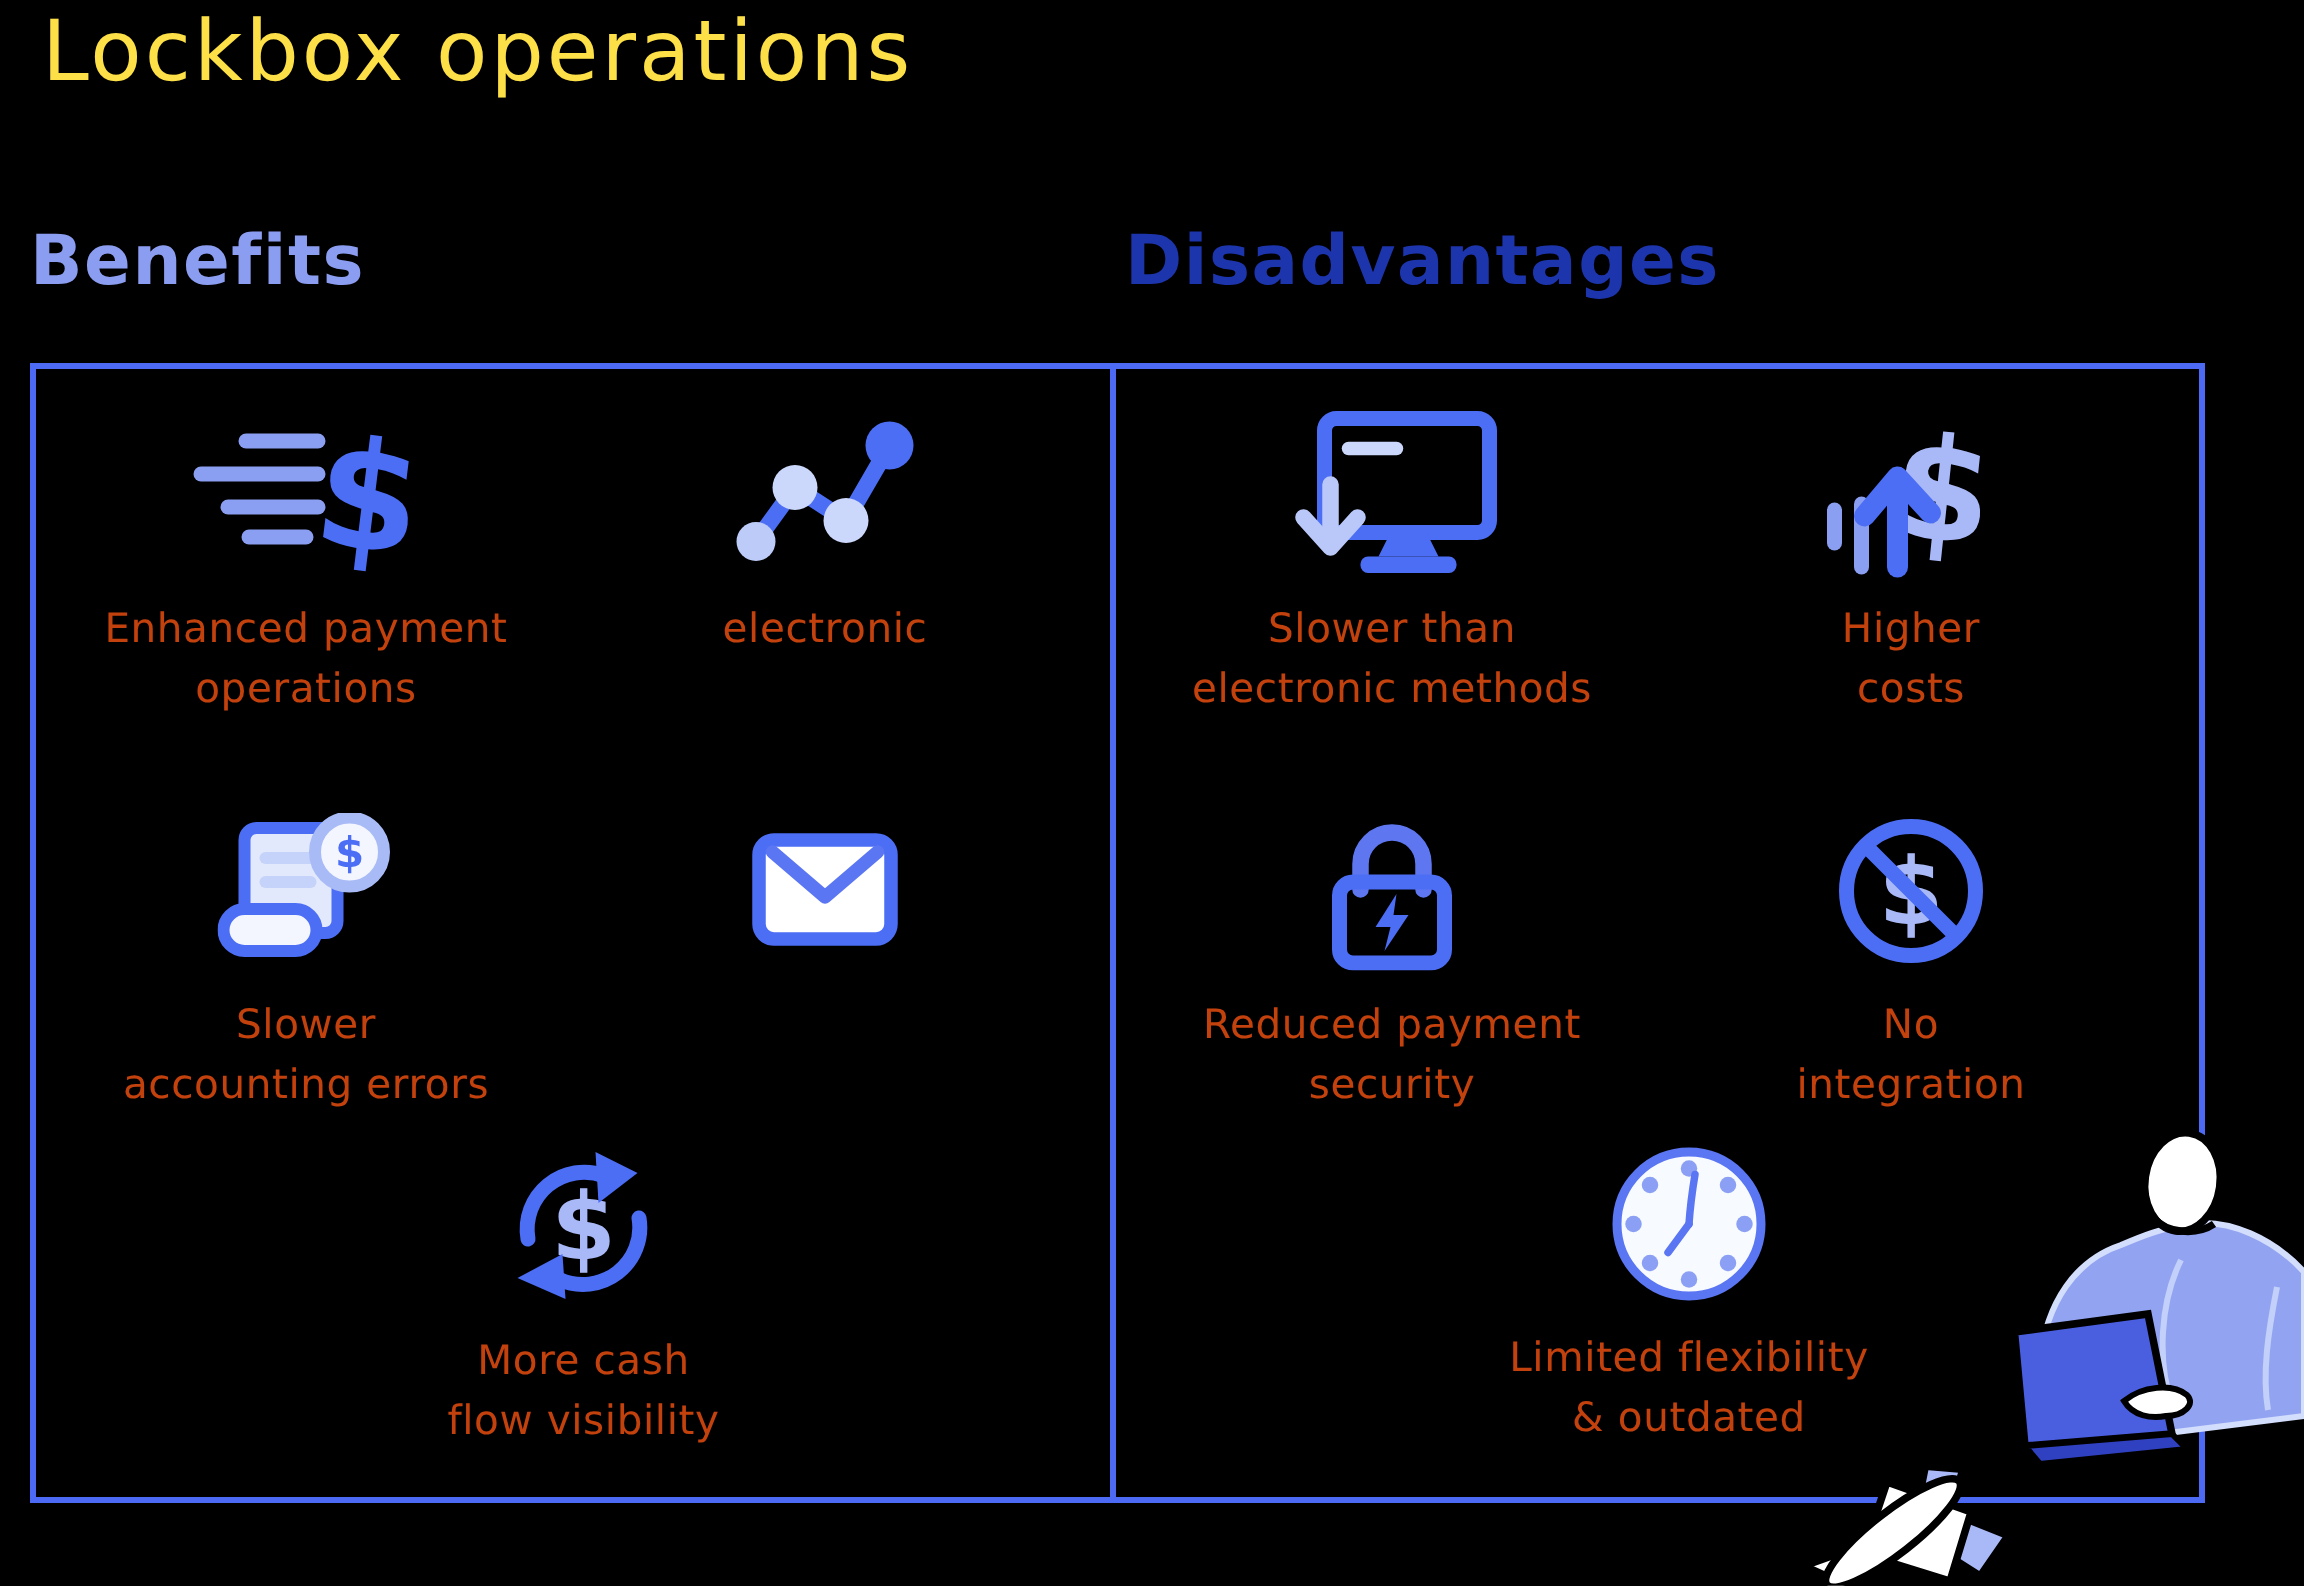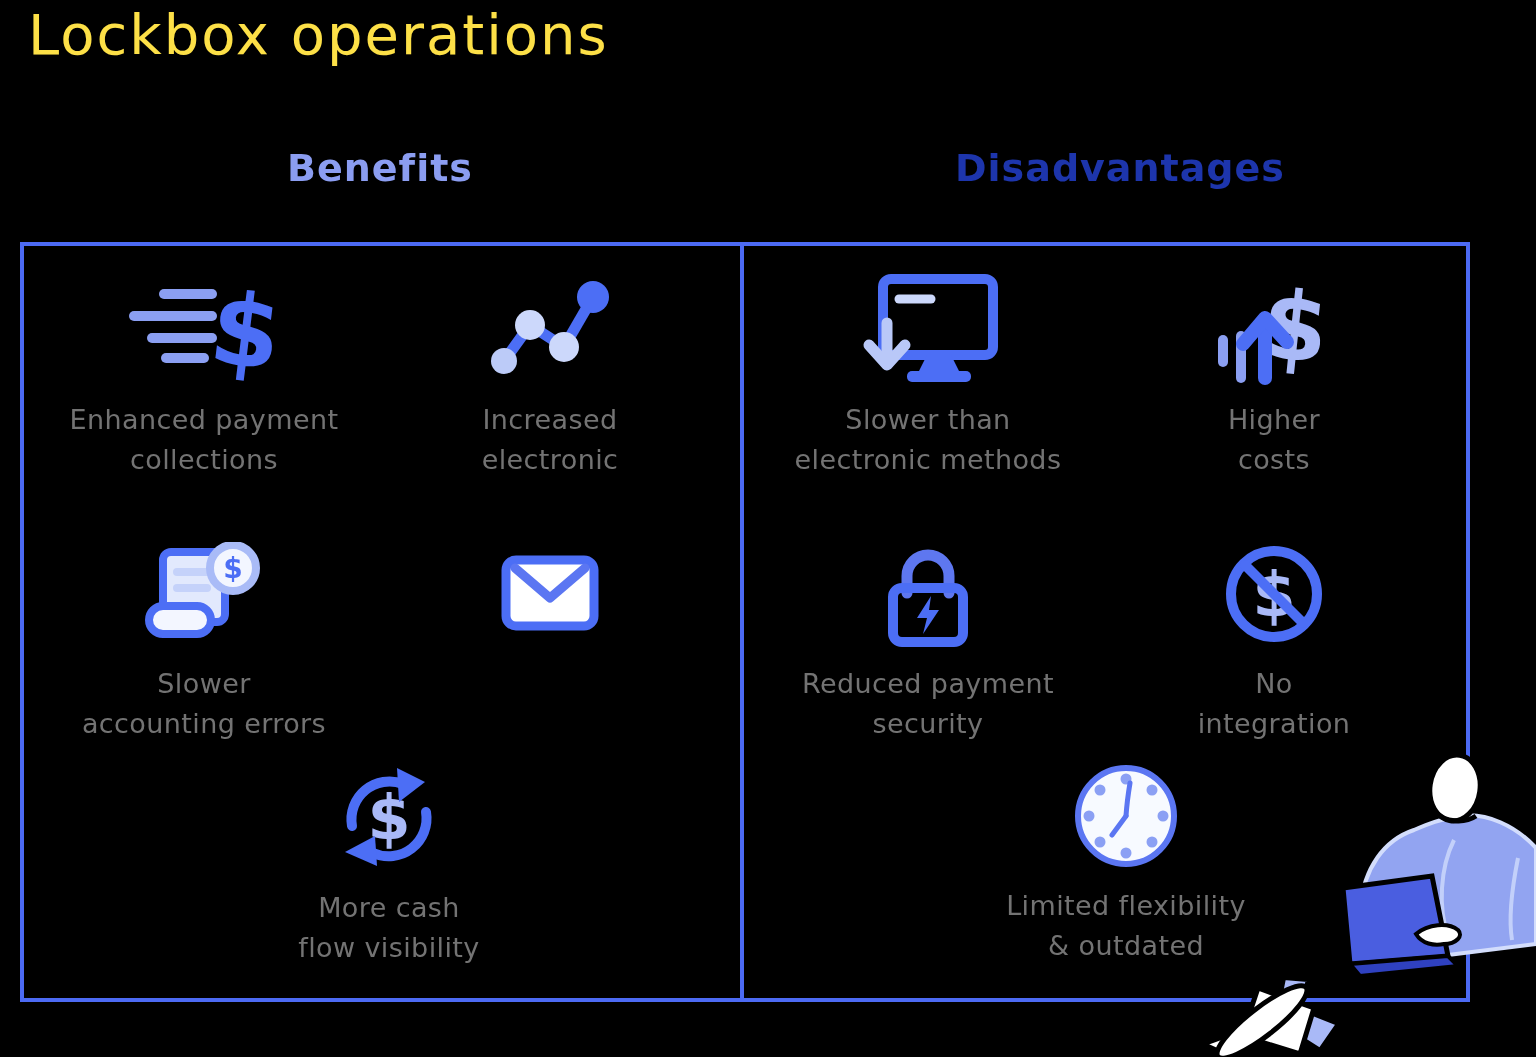--- a/index.html
+++ b/index.html
@@ -7,33 +7,33 @@
     width:1536px;height:1057px;position:relative;overflow:hidden;
     background:#000000;
     font-family:"DejaVu Sans","Liberation Sans",sans-serif;
   }
   .abs{position:absolute;}
   #page-title{
     left:28px;top:2px;font-size:56px;font-weight:normal;color:#fde047;
     letter-spacing:2px;font-family:"DejaVu Sans","Liberation Sans",sans-serif;
   }
   .col-heading{
-    top:146px;font-size:38px;font-weight:bold;text-align:center;letter-spacing:1px;
+    top:146px;font-size:46px;font-weight:bold;text-align:left;letter-spacing:1px;
   }
   #benefits-heading{left:20px;width:720px;color:#8b9df1;}
   #disadvantages-heading{left:750px;width:740px;color:#1d35ac;}
   #compare-box{
     left:20px;top:242px;width:1450px;height:760px;box-sizing:border-box;
     border:4px solid #4c6af3;z-index:1;
   }
   #divider{position:absolute;left:716px;top:0;width:4px;height:100%;background:#4c6af3;}
   .cell{position:absolute;width:324px;text-align:center;z-index:2;}
   .icon-box{height:132px;display:flex;align-items:center;justify-content:center;}
   .label{
-    margin-top:4px;font-size:27px;line-height:40px;color:#737373;letter-spacing:0.4px;
+    margin-top:4px;font-size:27px;line-height:40px;color:#c2410c;letter-spacing:0.4px;
   }
   #cell-b1{left:42px;top:264px;}
   #cell-b2{left:388px;top:264px;}
   #cell-b3{left:42px;top:528px;}
   #cell-b4{left:388px;top:528px;}
   #cell-b5{left:227px;top:752px;}
   #cell-d1{left:766px;top:264px;}
   #cell-d2{left:1112px;top:264px;}
   #cell-d3{left:766px;top:528px;}
   #cell-d4{left:1112px;top:528px;}
@@ -62,40 +62,39 @@
         <line x1="40" y1="20" x2="88" y2="20"></line>
         <line x1="10" y1="42" x2="88" y2="42"></line>
         <line x1="28" y1="64" x2="88" y2="64"></line>
         <line x1="42" y1="84" x2="80" y2="84"></line>
       </g>
       <text class="svg-dollar" x="122" y="92" font-size="100" fill="#4c6ef5" text-anchor="middle" transform="rotate(7 122 55)">$</text>
     </svg>
   </div>
   <div class="label">
     <div>Enhanced payment</div>
-    <div>collections</div>
+    <div>operations</div>
   </div>
 </div>
 
 <div class="cell" id="cell-b2">
   <div class="icon-box">
     <svg width="120" height="110" viewBox="0 0 120 110">
       <g stroke="#4c6ef5" stroke-width="11" stroke-linecap="round">
         <line x1="14" y1="86" x2="40" y2="50"></line>
         <line x1="40" y1="50" x2="74" y2="72"></line>
         <line x1="74" y1="72" x2="103" y2="22"></line>
       </g>
       <circle cx="14" cy="86" r="13" fill="#bccbf8"></circle>
       <circle cx="40" cy="50" r="15" fill="#ccd8fb"></circle>
       <circle cx="74" cy="72" r="15" fill="#ccd8fb"></circle>
       <circle cx="103" cy="22" r="16" fill="#4c6ef5"></circle>
     </svg>
   </div>
   <div class="label">
-    <div>Increased</div>
     <div>electronic</div>
   </div>
 </div>
 
 <div class="cell" id="cell-b3">
   <div class="icon-box">
     <svg width="118" height="104" viewBox="0 0 118 104">
       <rect x="18" y="10" width="62" height="70" rx="8" fill="#e2e9fd" stroke="#4c6ef5" stroke-width="8"></rect>
       <g stroke="#c5d2fa" stroke-width="8" stroke-linecap="round">
         <line x1="32" y1="30" x2="62" y2="30"></line>

